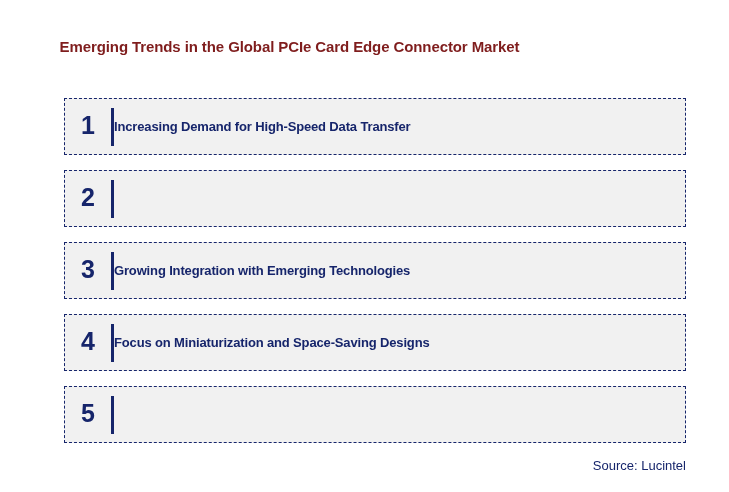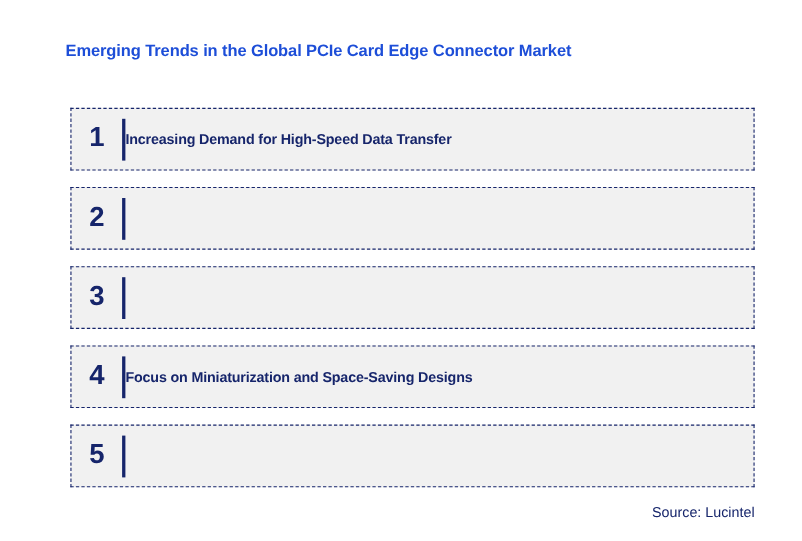--- a/index.html
+++ b/index.html
@@ -25,21 +25,21 @@
   }
 
   #chart-title {
     position: absolute;
     left: 0;
     top: 38px;
     width: 579px;
     text-align: center;
     font-size: 15px;
     font-weight: bold;
-    color: #1d4ed8;
+    color: #7f1d1d;
     letter-spacing: -0.1px;
     white-space: nowrap;
   }
 
   #trend-list {
     position: absolute;
     left: 64px;
     top: 98px;
     width: 622px;
   }
@@ -114,20 +114,21 @@
     </div>
 
     <div class="trend-row">
       <div class="trend-number">2</div>
       <div class="trend-divider"></div>
     </div>
 
     <div class="trend-row">
       <div class="trend-number">3</div>
       <div class="trend-divider"></div>
+      <div class="trend-label">Growing Integration with Emerging Technologies</div>
     </div>
 
     <div class="trend-row">
       <div class="trend-number">4</div>
       <div class="trend-divider"></div>
       <div class="trend-label">Focus on Miniaturization and Space-Saving Designs</div>
     </div>
 
     <div class="trend-row">
       <div class="trend-number">5</div>

